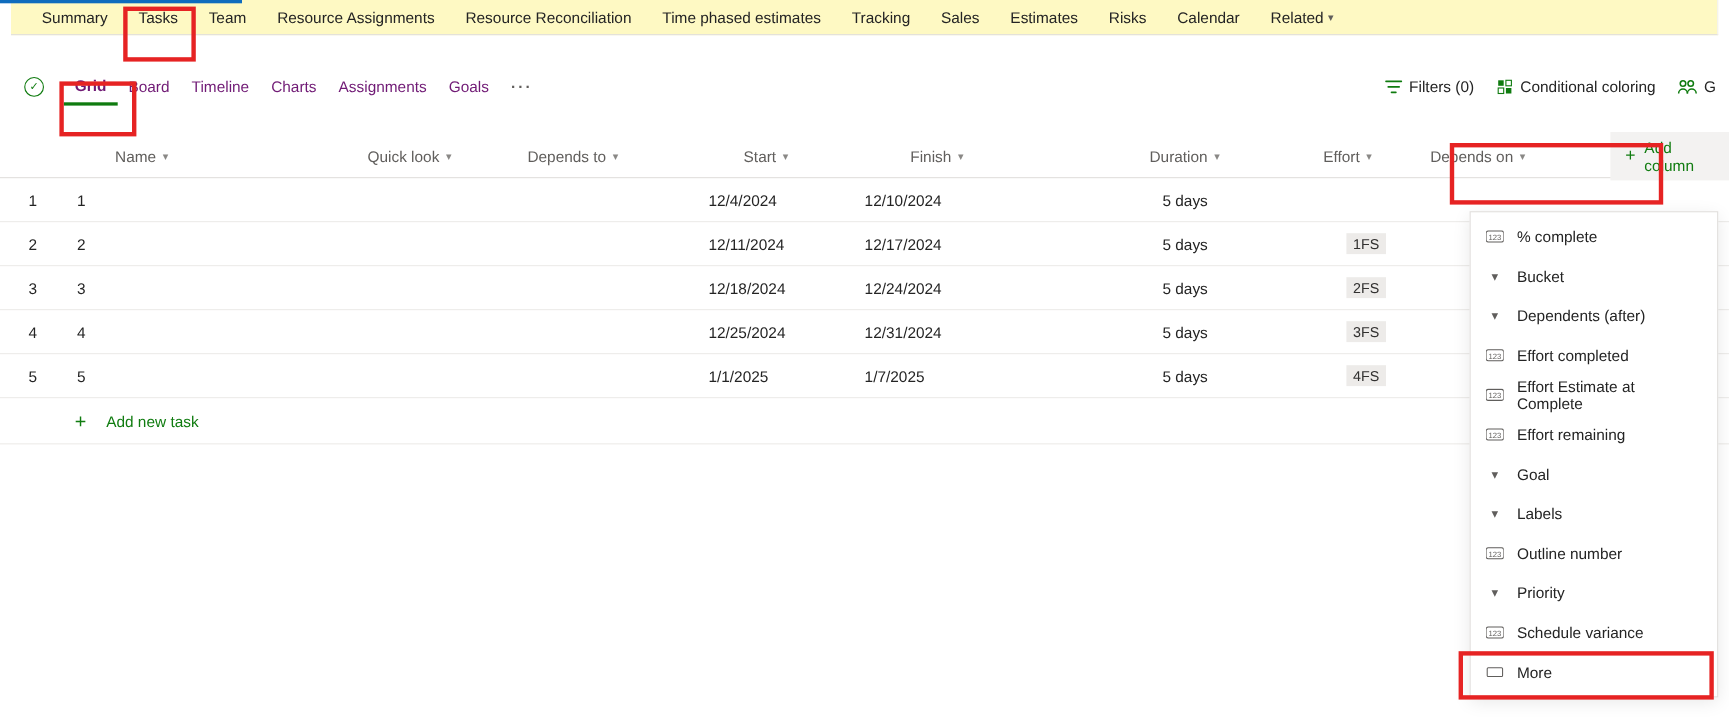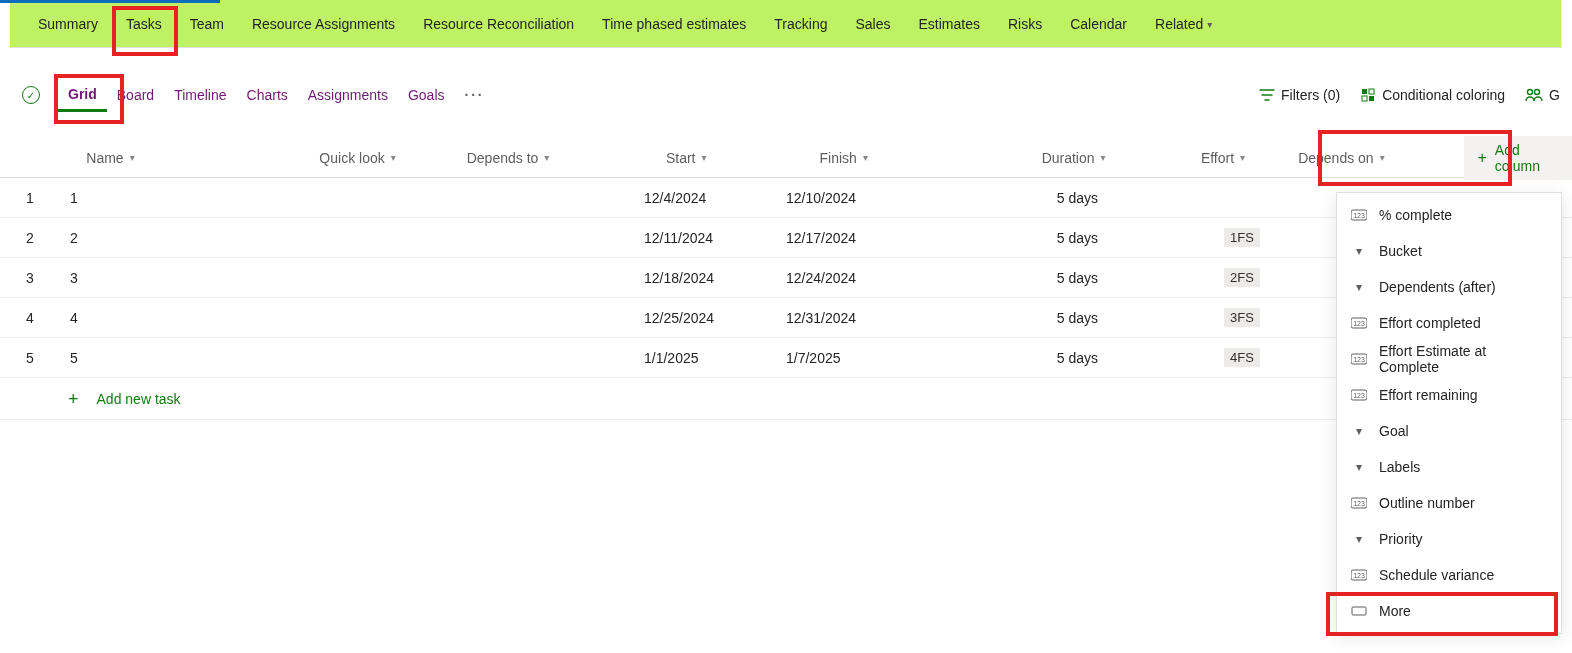--- a/index.html
+++ b/index.html
@@ -6,44 +6,44 @@
   body { width: 1572px; height: 653px; background: #fff; color: #323130; overflow: hidden; font-size: 14px; }
 
   
   .red-box { border: 4px solid #e62323; position: absolute; pointer-events: none; z-index: 50; }
 
   
   .top-sliver { position: absolute; top: 0; left: 0; width: 220px; height: 3px; background: #0f6cbd; }
 
   
   .tabbar {
-    display: flex; height: 48px; padding: 0 14px;
+    display: flex; align-items: center; height: 32px; padding: 0 14px;
     border-bottom: 1px solid #e1dfdd; border-right: 1px solid #f3f2f1;
-    margin: 0 10px; background:#bef264;
+    margin: 0 10px; background:#fef9c3;
   }
   .tabbar .tab { padding: 0 14px; height: 48px; display:flex; align-items:center; color:#242424; cursor:pointer; }
   .tabbar .tab.active { font-weight: 400; }
   .tabbar .chev { margin-left: 4px; font-size: 10px; color:#605e5c; }
 
   
   .subbar {
     display:flex; align-items:center; height:50px; padding: 0 12px 0 22px; margin-top:22px;
   }
   .subbar .check { width:18px; height:18px; border:1.5px solid #0f7b0f; border-radius:50%; display:flex; align-items:center; justify-content:center; color:#0f7b0f; font-size:10px; margin-right:18px; }
   .subbar .view { padding: 0 10px; height:34px; display:flex; align-items:center; cursor:pointer; color:#701a75; }
   .subbar .view.active { font-weight:600; border-bottom:3px solid #0f7b0f; }
   .subbar .ell { color:#605e5c; font-weight:bold; padding:0 10px; letter-spacing:2px; cursor:pointer; }
 
   .subbar .spacer { flex:1; }
   .subbar .rbtn { display:flex; align-items:center; gap:6px; padding:0 10px; cursor:pointer; color:#242424; }
   .subbar .rbtn svg { flex:none; }
 
   
   .grid { margin-top: 18px; }
-  .ghead { display:flex; align-items:center; height:40px; border-bottom:1px solid #e1dfdd; padding-left:9px; color:#605e5c; font-size:14px;gap:43px; }
+  .ghead { display:flex; align-items:center; height:40px; border-bottom:1px solid #e1dfdd; padding-left:28px; color:#605e5c; font-size:14px;gap:43px; }
   .col { display:flex; align-items:center; gap:6px; }
   .col .chev { font-size:10px; color:#8a8886; }
   .col-num   { width:44px; }
   .col-name  { width:244px; }
   .col-quick { width:134px; }
   .col-ass   { width:180px; }
   .col-start { width:142px;margin-left:16px; }
   .col-fin   { width:190px; }
   .col-dur   { width:150px; text-align:right; justify-content:flex-end; padding-right:28px; }
   .col-eff   { width:98px;  text-align:right; justify-content:flex-end; padding-right:10px; }

